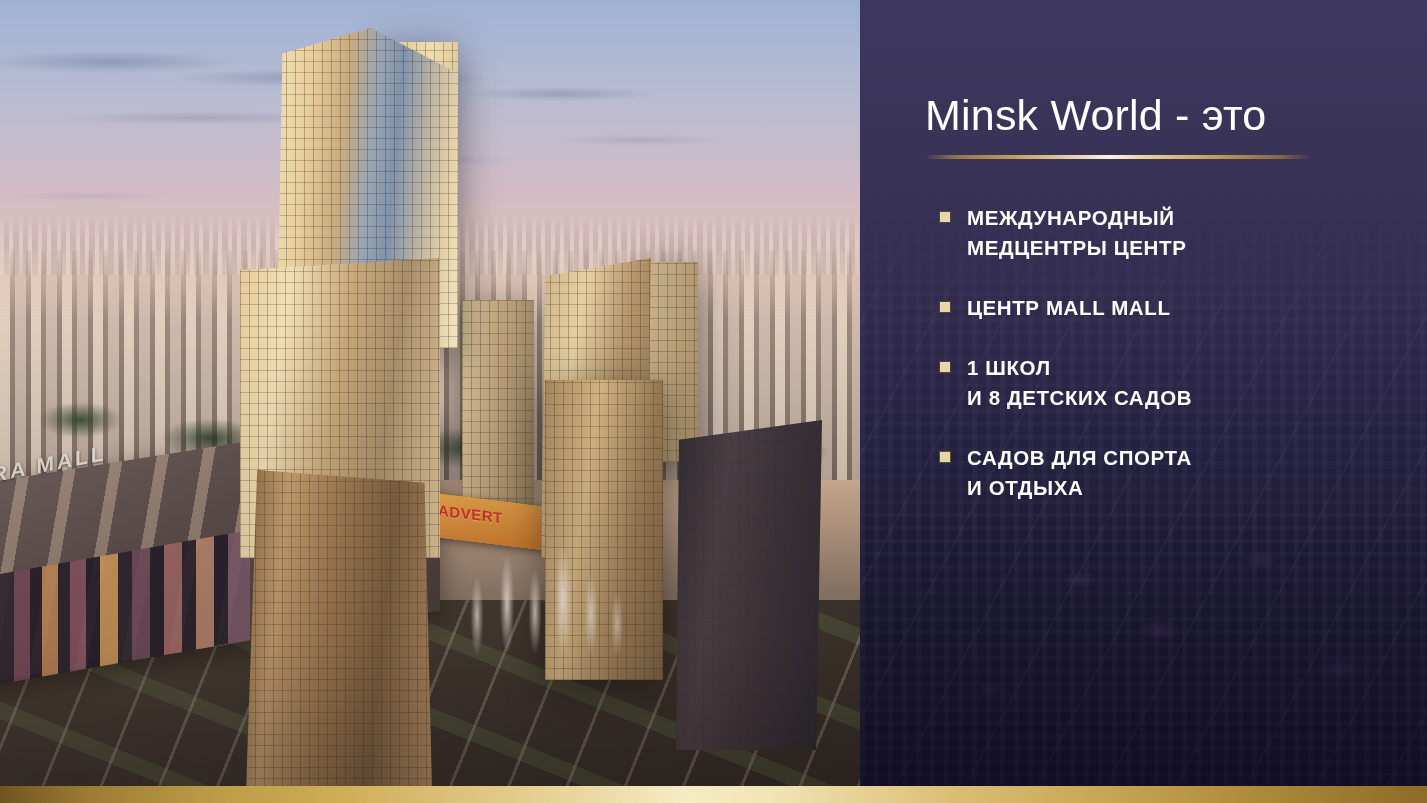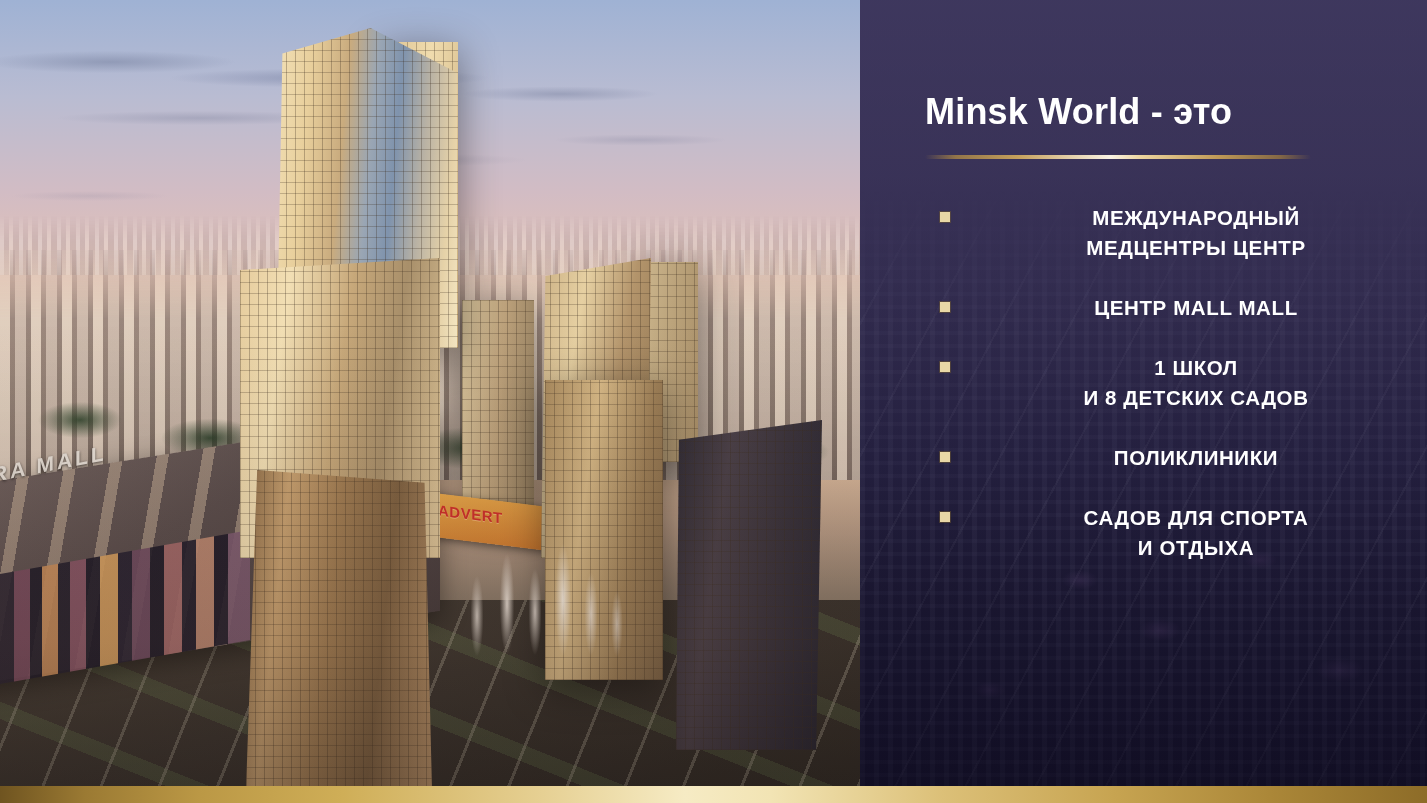--- a/index.html
+++ b/index.html
@@ -254,22 +254,22 @@
 
   .panel-content {
     position: absolute;
     left: 65px; top: 0;
     width: 500px; height: 803px;
   }
 
   .panel-title {
     position: absolute;
     left: 0; top: 94px;
-    font-size: 36px;
-    font-weight: 700;
+    font-size: 43px;
+    font-weight: 400;
     color: #ffffff;
     letter-spacing: .2px;
     white-space: nowrap;
     line-height: 1;
   }
 
   .panel-divider {
     position: absolute;
     left: 0; top: 155px;
     width: 386px; height: 4px;
@@ -287,21 +287,20 @@
 
   .bullets {
     position: absolute;
     left: 0; top: 203px;
     width: 500px;
   }
   .bullet {
     position: relative;
     padding-left: 42px;
     margin-bottom: 30px;
-    text-align: center;
   }
   .bullet:last-child { margin-bottom: 0; }
   .bullet-marker {
     position: absolute;
     left: 15px; top: 9px;
     width: 10px; height: 10px;
     background: #e8d7a6;
     box-shadow: 0 0 0 1px rgba(120,95,45,.45);
   }
   .bullet-line {
@@ -416,21 +415,20 @@
         </div>
 
         <div class="bullet">
           <span class="bullet-marker"></span>
           <div class="bullet-line">1 ШКОЛ</div>
           <div class="bullet-line">И 8 ДЕТСКИХ САДОВ</div>
         </div>
 
         <div class="bullet">
           <span class="bullet-marker"></span>
-          <div class="bullet-line">ПОЛИКЛИНИКИ</div>
         </div>
 
         <div class="bullet">
           <span class="bullet-marker"></span>
           <div class="bullet-line">САДОВ ДЛЯ СПОРТА</div>
           <div class="bullet-line">И ОТДЫХА</div>
         </div>
 
       </div>
     </div>

